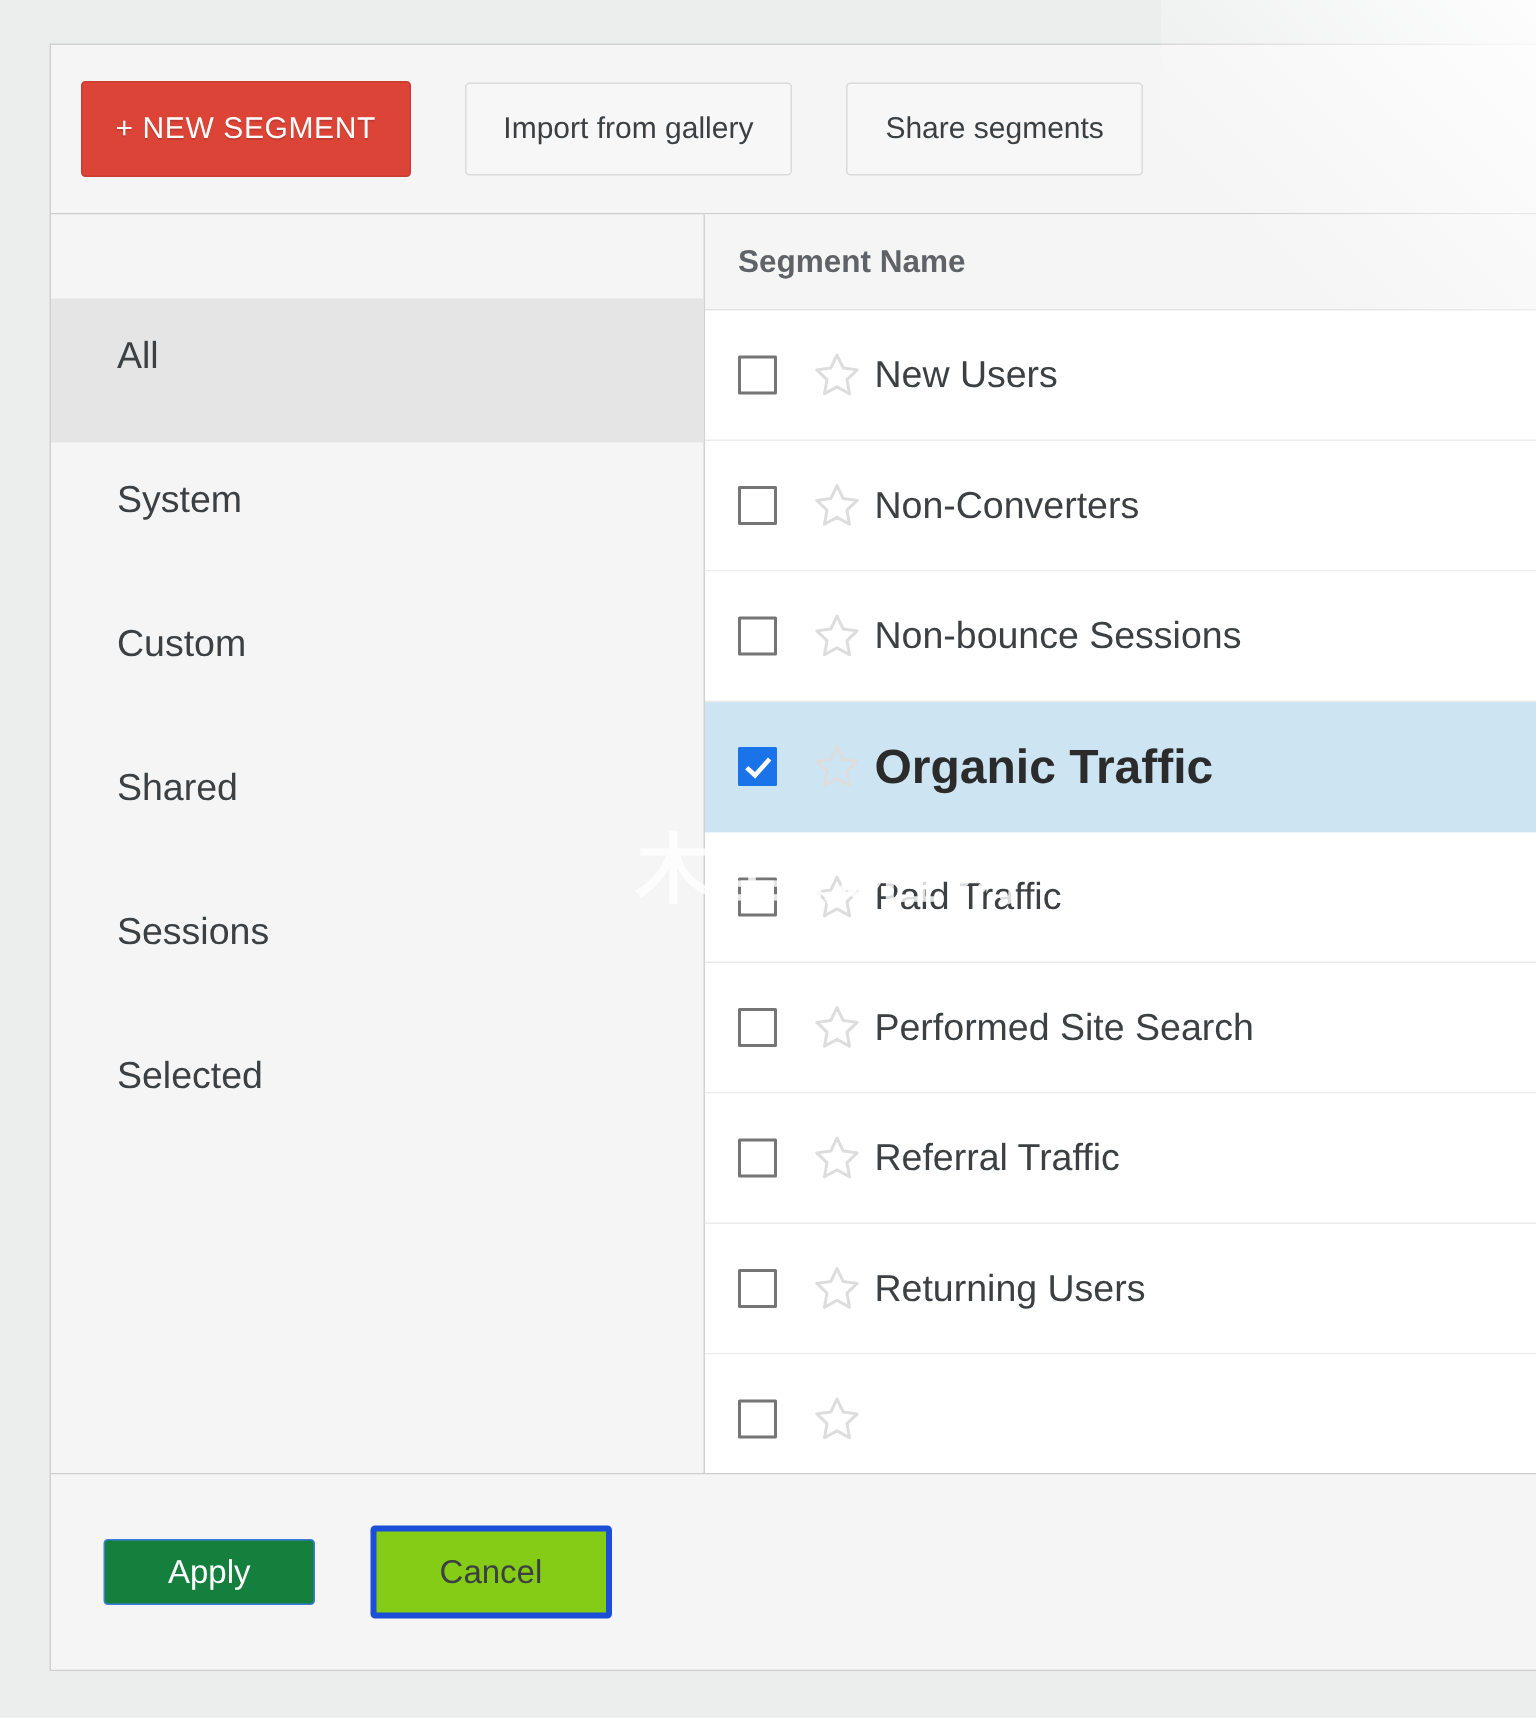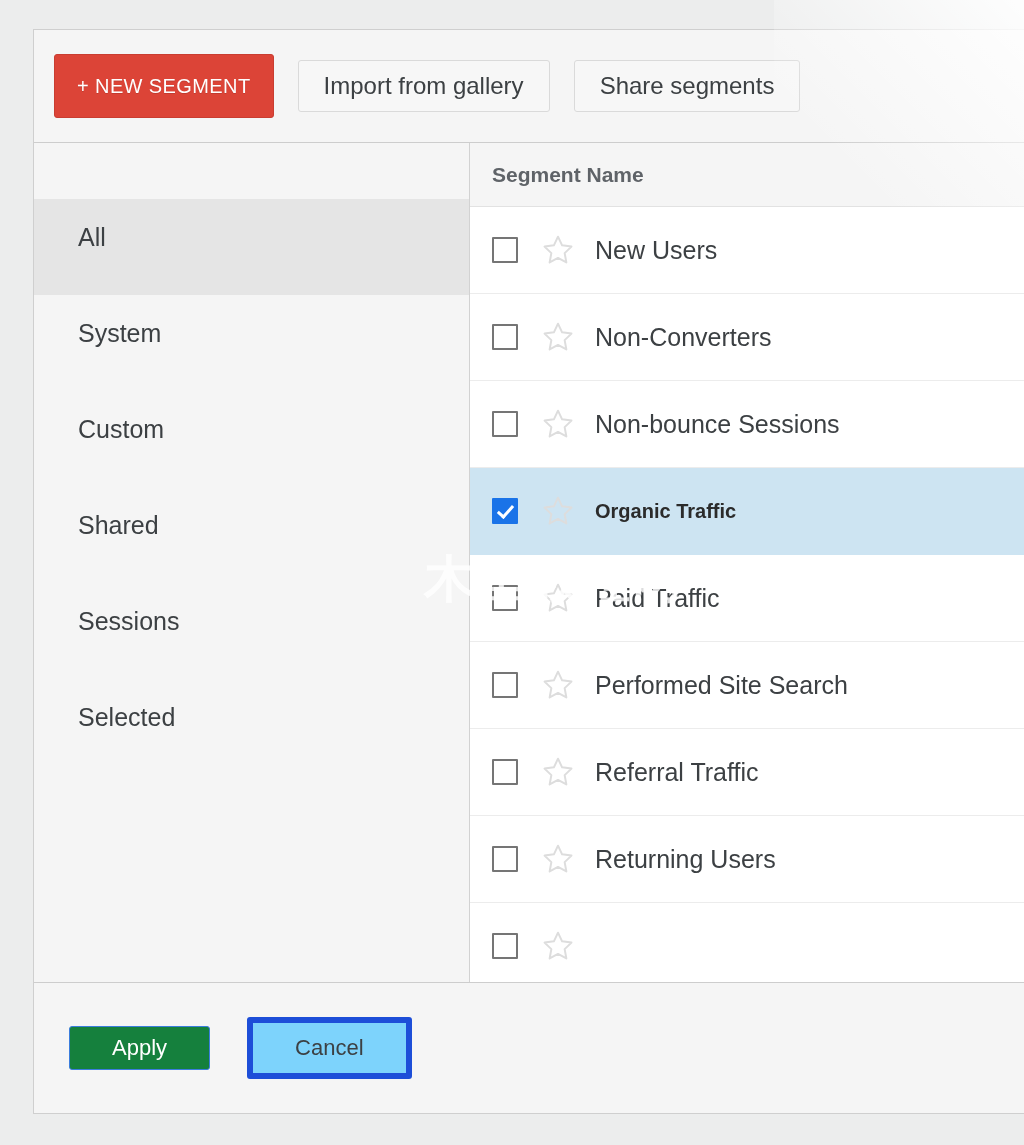--- a/index.html
+++ b/index.html
@@ -59,24 +59,24 @@
     letter-spacing: .4px;
     height: 64px;
     padding: 0 22px;
     text-shadow: 0 1px 0 rgba(0,0,0,.12);
   }
   .btn-plain {
     background: #f7f7f7;
     color: #3c4043;
     border: 1px solid #dadada;
     border-radius: 3px;
-    font-size: 24px;
-    height: 52px;
+    font-size: 20px;
+    height: 62px;
     padding: 0 25px;
-    margin-left: 24px;
+    margin-left: 36px;
   }
 
   
   .dialog-body {
     flex: 1;
     display: flex;
     min-height: 0;
     border-bottom: 1px solid #cdcdcd;
   }
 
@@ -187,28 +187,28 @@
     margin-left: 23px;
     width: 34px;
     height: 34px;
     min-width: 34px;
     display: block;
     cursor: pointer;
   }
   .star svg { display: block; }
 
   .seg-name {
-    margin-left: 20px;
+    margin-left: 8px;
     font-size: 25px;
     color: #3c4043;
     white-space: nowrap;
     overflow: hidden;
   }
   .seg-row.selected .seg-name {
-    font-size: 20px;
+    font-size: 32px;
     font-weight: bold;
     color: #2b2b2b;
   }
 
   
   .footer {
     height: 130px;
     min-height: 130px;
     background: #f5f5f5;
     display: flex;
@@ -219,23 +219,23 @@
   .btn-apply {
     background: #15803d;
     color: #ffffff;
     border: 1px solid #3b7ddd;
     border-radius: 3px;
     font-size: 22px;
     height: 44px;
     padding: 0 42px;
   }
   .btn-cancel {
-    background: #7dd3fc;
+    background: #84cc16;
     color: #3c4043;
-    border: 6px solid #1d4ed8;
+    border: 4px solid #1d4ed8;
     border-radius: 3px;
     font-size: 22px;
     height: 62px;
     padding: 0 42px;
     margin-left: 37px;
   }
 
   
   #watermark {
     position: absolute;

